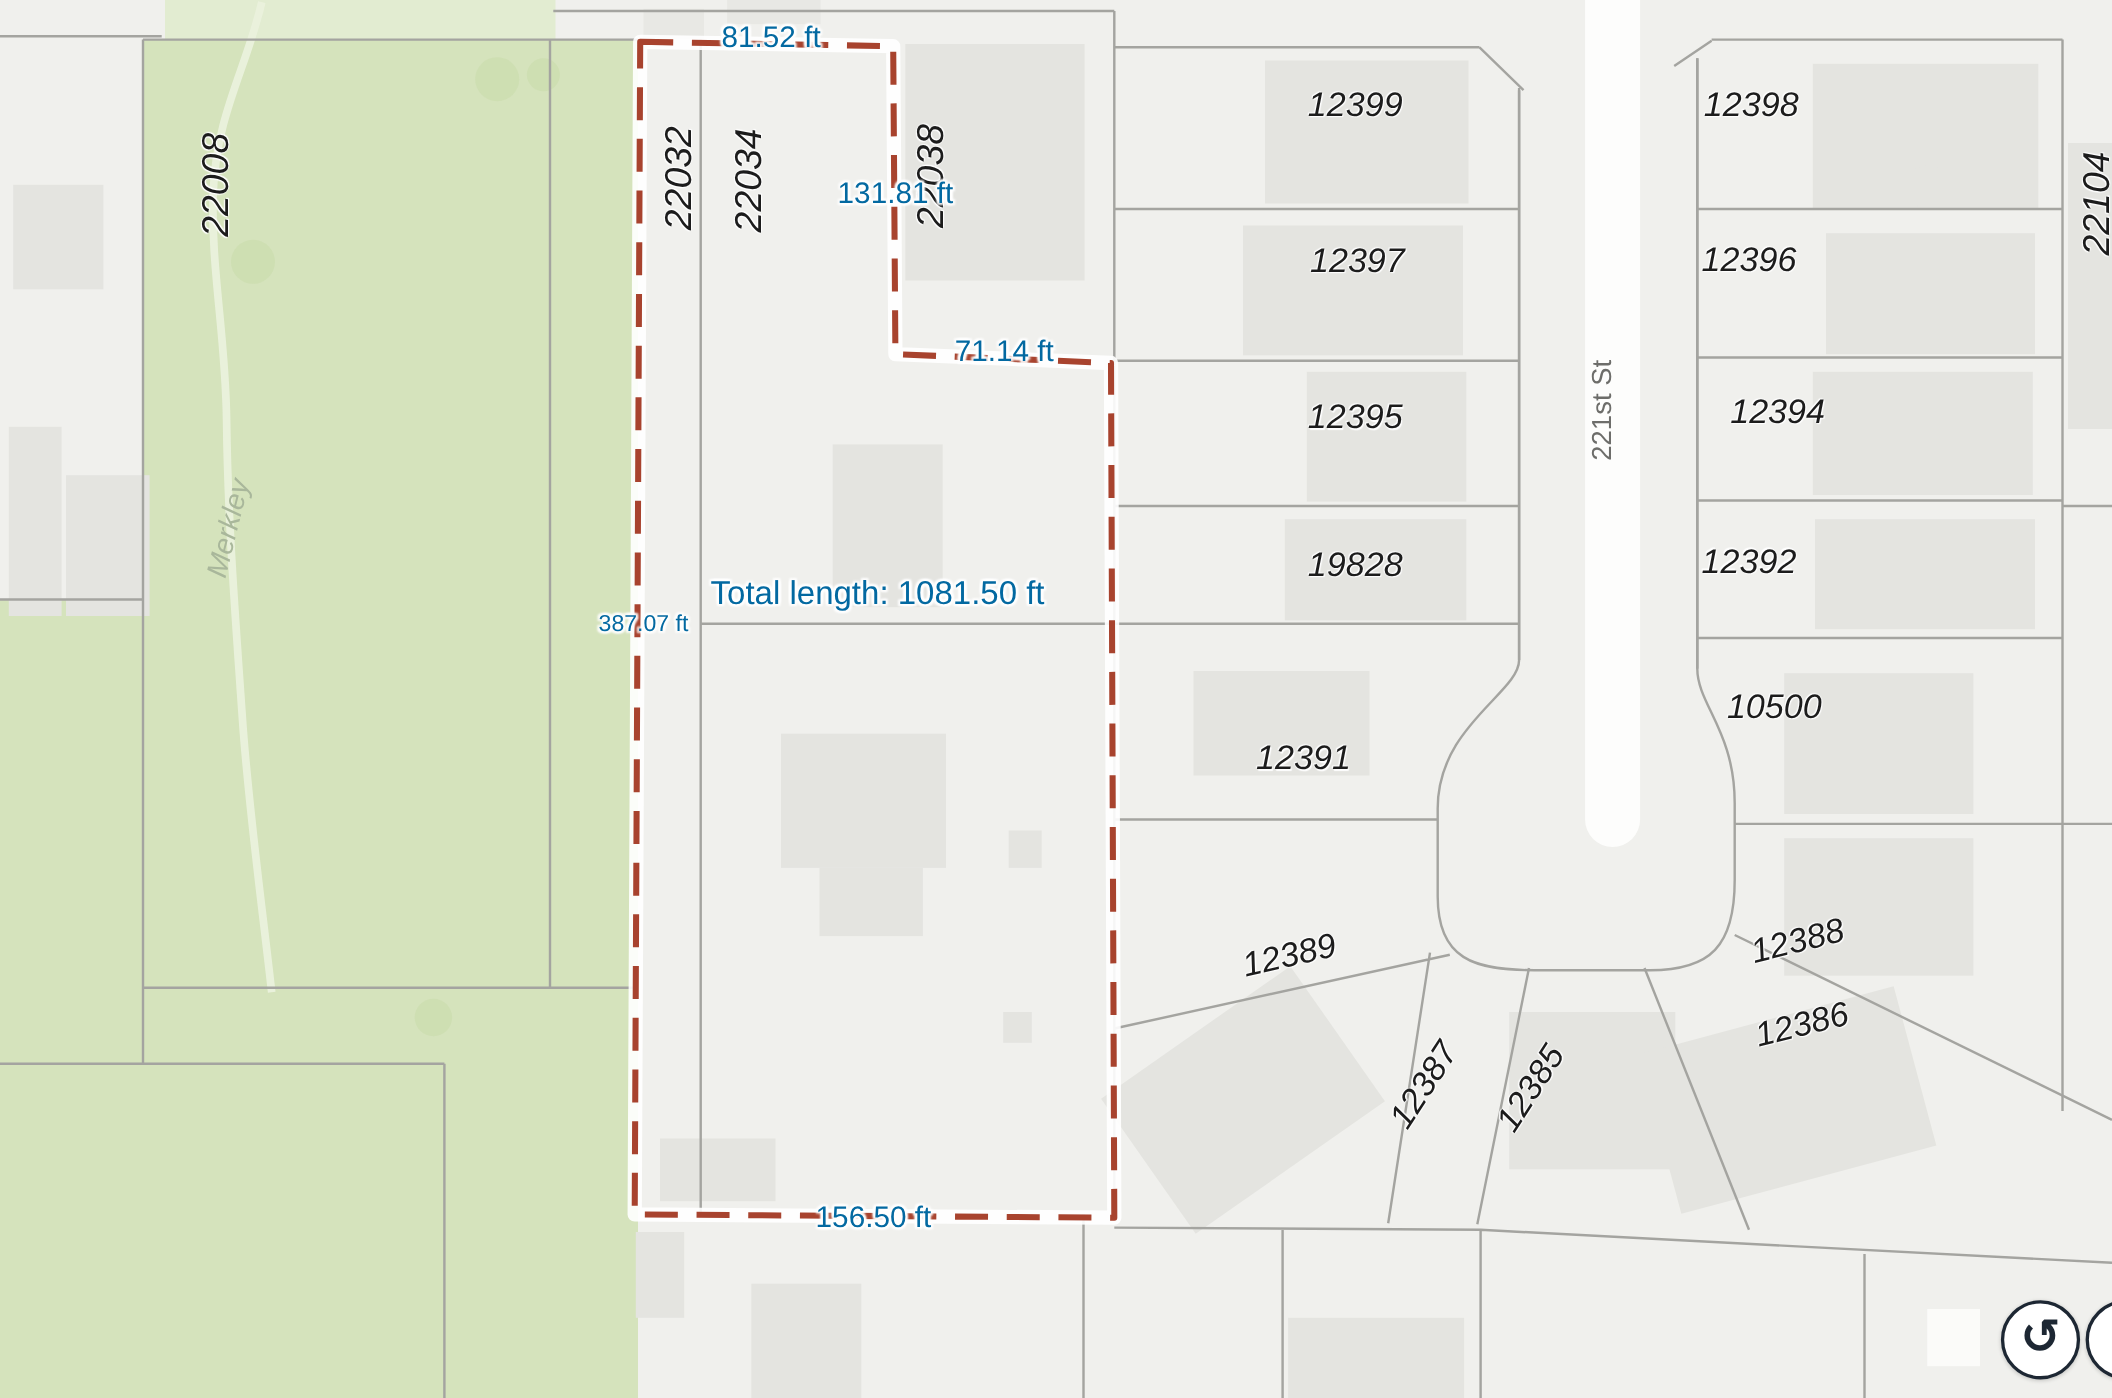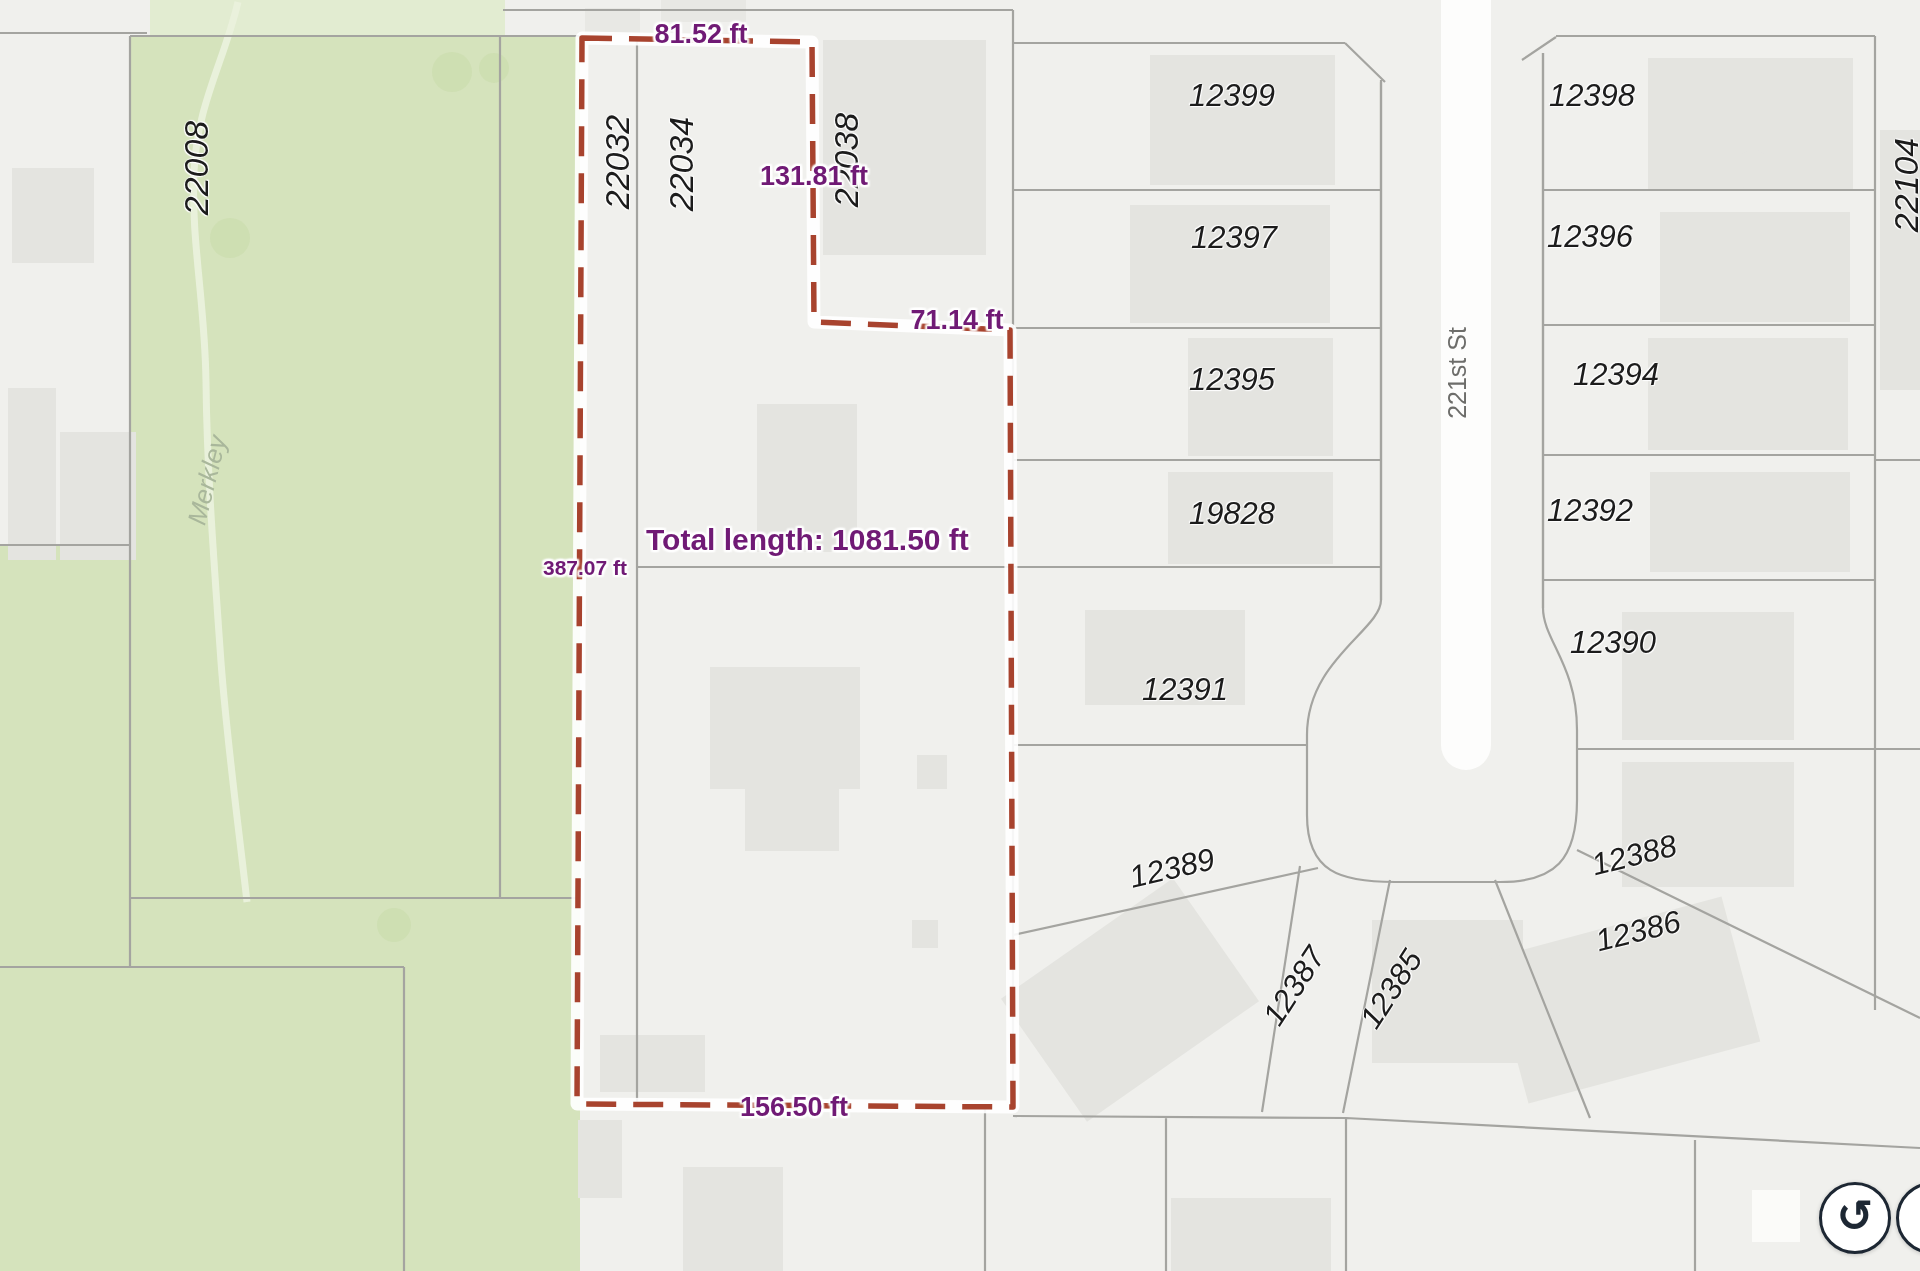--- a/index.html
+++ b/index.html
@@ -16,21 +16,21 @@
   .trail{stroke:#eaf1dc;stroke-width:7;fill:none;opacity:.95;}
   .tree{fill:#c9dcab;opacity:.6;}
   .bnd{stroke:var(--boundary);stroke-width:2.2;fill:none;}
   .bldg{fill:var(--building);}
   .bldg2{fill:#e8e8e4;}
   .road-core{fill:var(--road-white);}
   .meas-casing{stroke:#ffffff;stroke-width:13;fill:none;opacity:.9;stroke-linejoin:round;}
   .meas-line{stroke:var(--measure-red);stroke-width:5.5;fill:none;stroke-dasharray:30 17;stroke-linejoin:round;}
   .map-label{position:absolute;font-style:italic;color:var(--label-ink);white-space:nowrap;
     text-shadow:0 0 2px #fff,1px 1px 1px #fff,-1px -1px 1px #fff;line-height:1;}
-  .measure-label{position:absolute;font-style:normal;font-weight:bold;color:#701a75;white-space:nowrap;line-height:1;
+  .measure-label{position:absolute;font-style:normal;font-weight:normal;color:#0369a1;white-space:nowrap;line-height:1;
     text-shadow:0 0 3px #fff,2px 0 2px #fff,-2px 0 2px #fff,0 2px 2px #fff,0 -2px 2px #fff,
                 2px 2px 2px #fff,-2px -2px 2px #fff,2px -2px 2px #fff,-2px 2px 2px #fff;}
   .street-label{position:absolute;font-style:normal;color:var(--street-ink);white-space:nowrap;line-height:1;}
   .park-label{position:absolute;font-style:italic;color:var(--park-ink);white-space:nowrap;line-height:1;text-shadow:none;}
   .round-btn{position:absolute;width:72px;height:72px;border-radius:50%;background:#fff;
     border:3px solid var(--button-ink);box-sizing:border-box;display:flex;align-items:center;justify-content:center;
     color:var(--button-ink);box-shadow:0 1px 4px rgba(0,0,0,.2);cursor:pointer;}
   .round-btn .glyph{font-family:"DejaVu Sans",sans-serif;font-size:44px;font-weight:bold;line-height:1;margin-top:-4px;}
 </style>
 </head>
@@ -120,27 +120,27 @@
   <div class="map-label" style="left:1232px;top:513px;font-size:31px;transform:translate(-50%,-50%);">19828</div>
   <div class="map-label" style="left:1185px;top:650px;font-size:31px;transform:translate(-50%,-50%);margin-top:39px;">12391</div>
   <div class="map-label" style="left:1172px;top:868px;font-size:31px;transform:translate(-50%,-50%) rotate(-13deg);">12389</div>
   <div class="map-label" style="left:1294px;top:986px;font-size:31px;transform:translate(-50%,-50%) rotate(-57deg);">12387</div>
   <div class="map-label" style="left:1391px;top:989px;font-size:31px;transform:translate(-50%,-50%) rotate(-57deg);">12385</div>
 
   <div class="map-label" style="left:1592px;top:95px;font-size:31px;transform:translate(-50%,-50%);">12398</div>
   <div class="map-label" style="left:1590px;top:236px;font-size:31px;transform:translate(-50%,-50%);">12396</div>
   <div class="map-label" style="left:1588px;top:374px;font-size:31px;transform:translate(-50%,-50%);margin-left:28px;">12394</div>
   <div class="map-label" style="left:1590px;top:510px;font-size:31px;transform:translate(-50%,-50%);">12392</div>
-  <div class="map-label" style="left:1613px;top:642px;font-size:31px;transform:translate(-50%,-50%);">12390</div>
+  <div class="map-label" style="left:1613px;top:642px;font-size:31px;transform:translate(-50%,-50%);">10500</div>
   <div class="map-label" style="left:1634px;top:855px;font-size:31px;transform:translate(-50%,-50%) rotate(-14deg);">12388</div>
   <div class="map-label" style="left:1638px;top:931px;font-size:31px;transform:translate(-50%,-50%) rotate(-14deg);">12386</div>
 
   <div class="measure-label" style="left:701px;top:34px;font-size:27px;transform:translate(-50%,-50%);">81.52 ft</div>
   <div class="measure-label" style="left:814px;top:176px;font-size:27px;transform:translate(-50%,-50%);">131.81 ft</div>
-  <div class="measure-label" style="left:913px;top:320px;font-size:27px;transform:translate(-50%,-50%);margin-left:44px;">71.14 ft</div>
+  <div class="measure-label" style="left:913px;top:320px;font-size:27px;transform:translate(-50%,-50%);">71.14 ft</div>
   <div class="measure-label" style="left:585px;top:567px;font-size:21px;transform:translate(-50%,-50%);">387.07 ft</div>
   <div class="measure-label" style="left:646px;top:540px;font-size:30px;transform:translate(0,-50%);">Total length: 1081.50 ft</div>
   <div class="measure-label" style="left:1008px;top:718px;font-size:27px;transform:translate(-50%,-50%);"></div>
   <div class="measure-label" style="left:794px;top:1107px;font-size:27px;transform:translate(-50%,-50%);">156.50 ft</div>
 
   <div class="round-btn" style="left:1819px;top:1182px;">
     <span class="glyph">↺</span>
   </div>
   <div class="round-btn" style="left:1896px;top:1182px;"></div>
 

